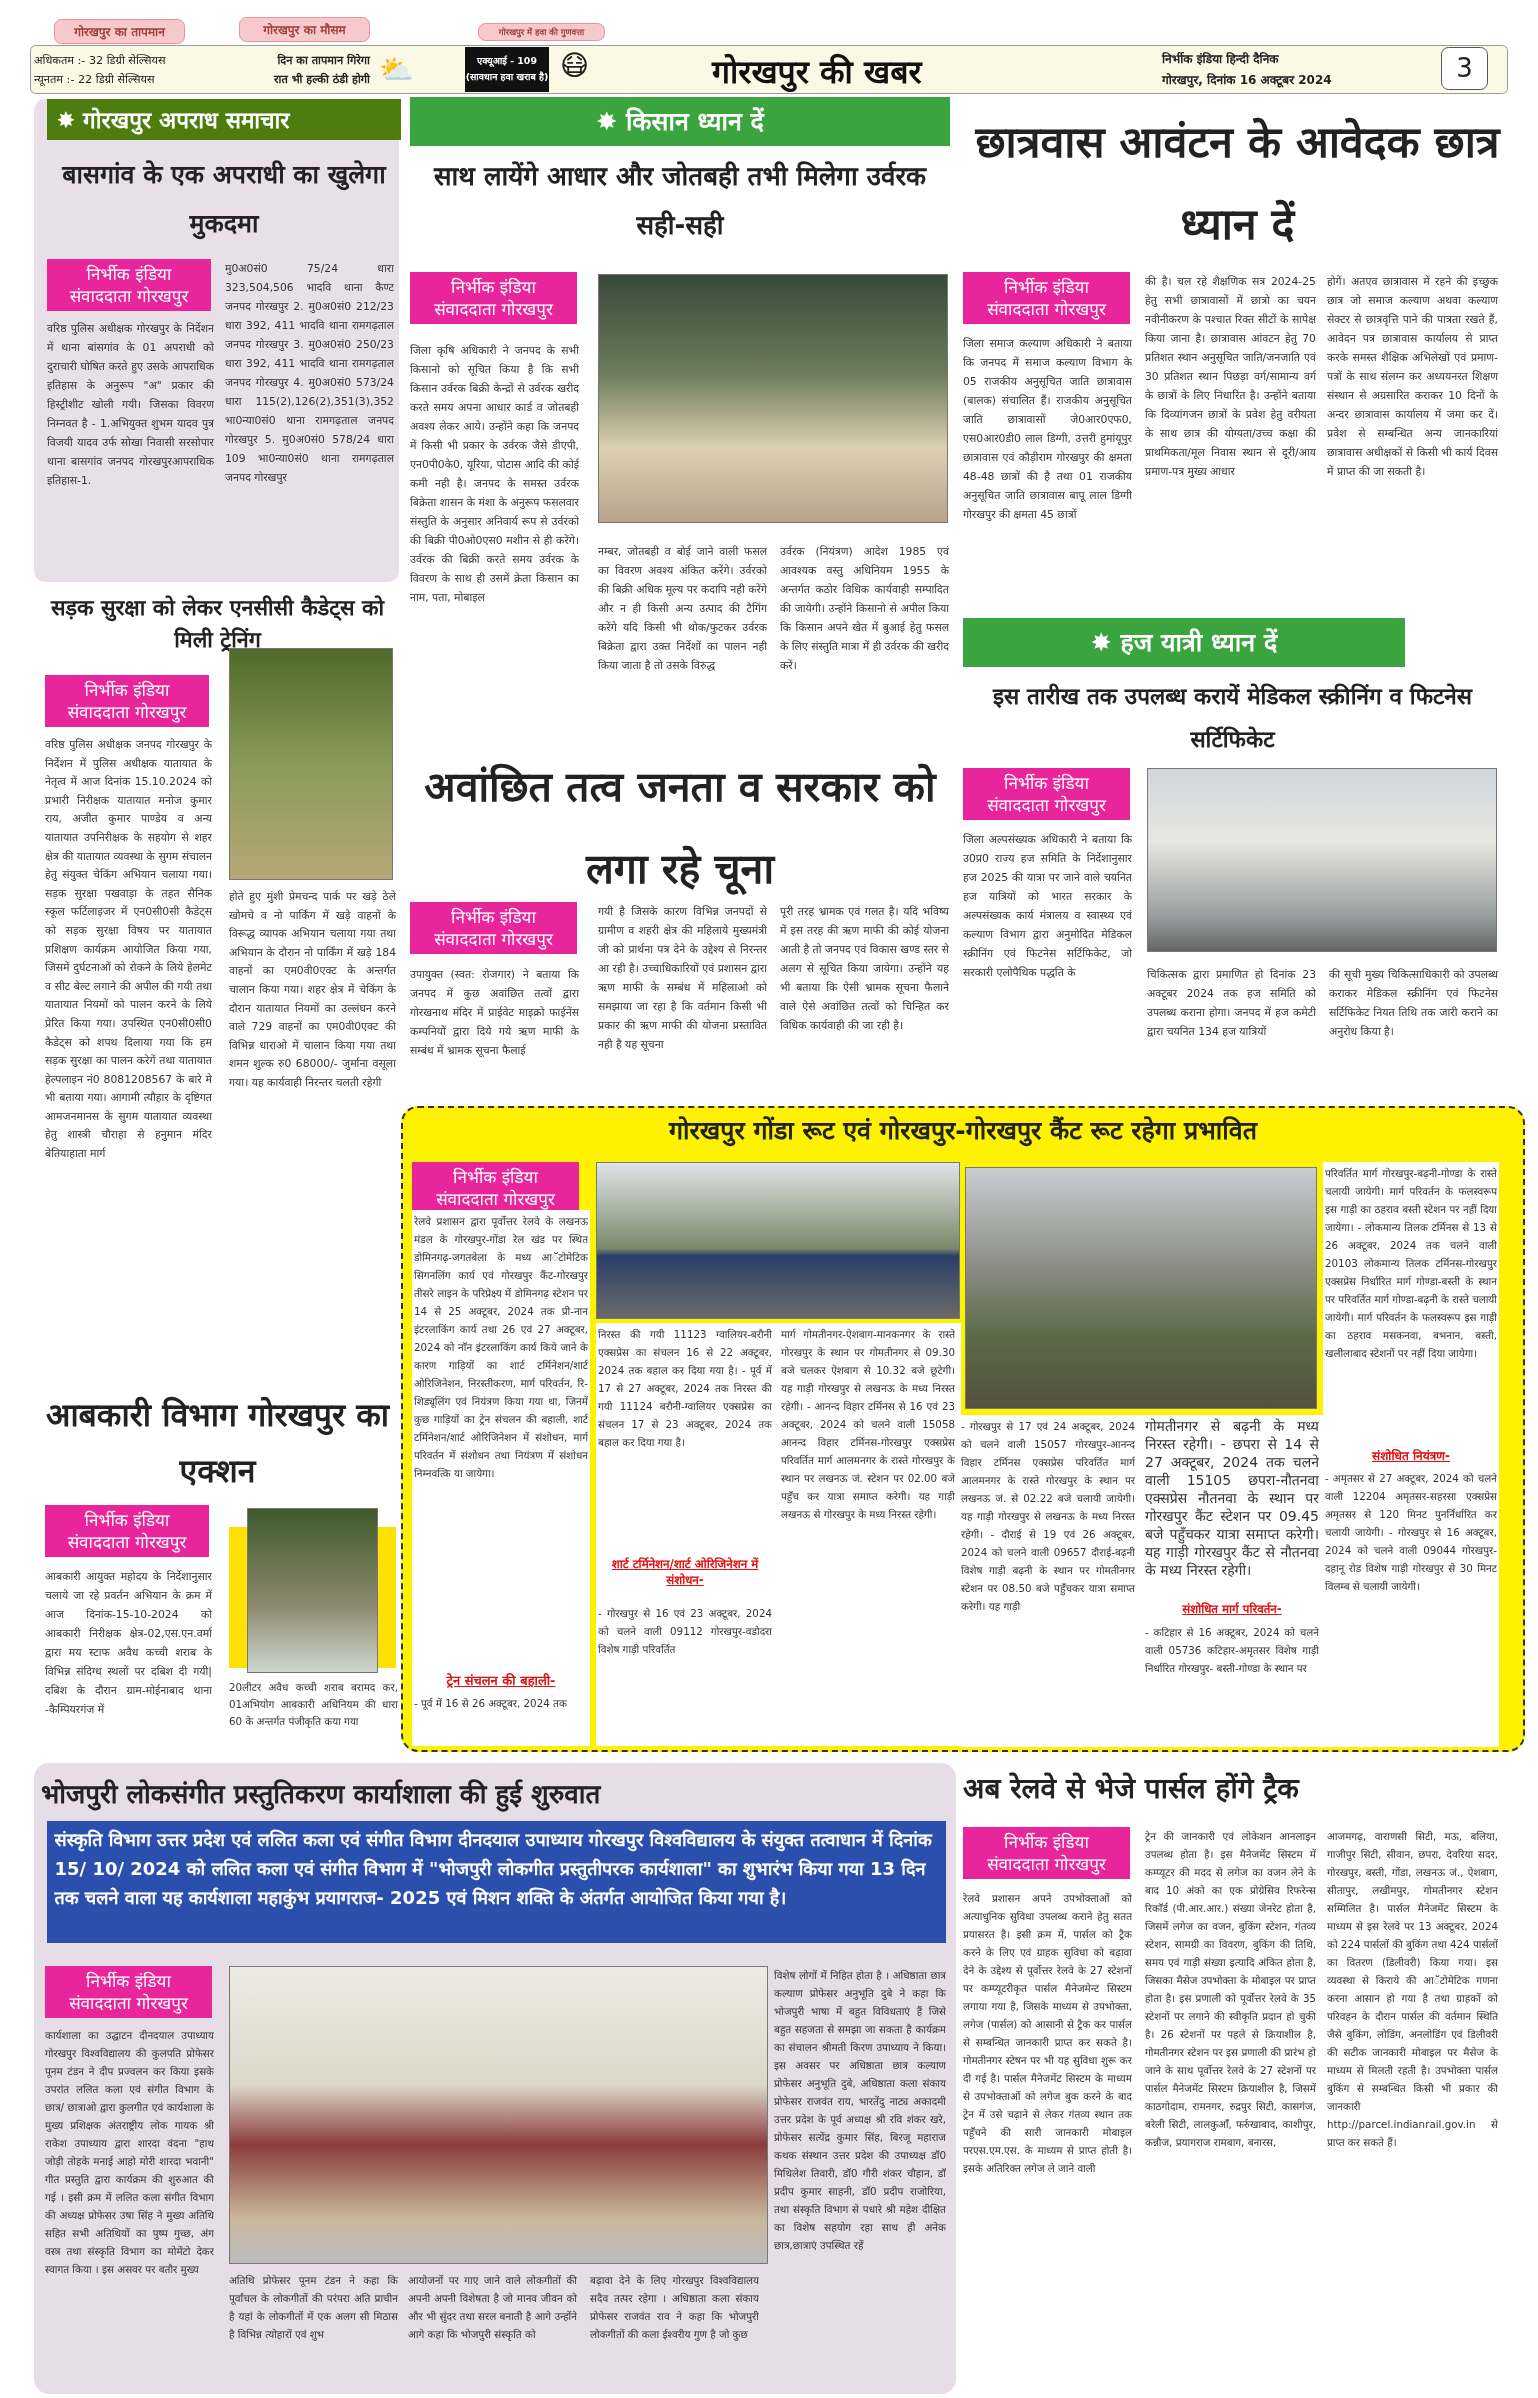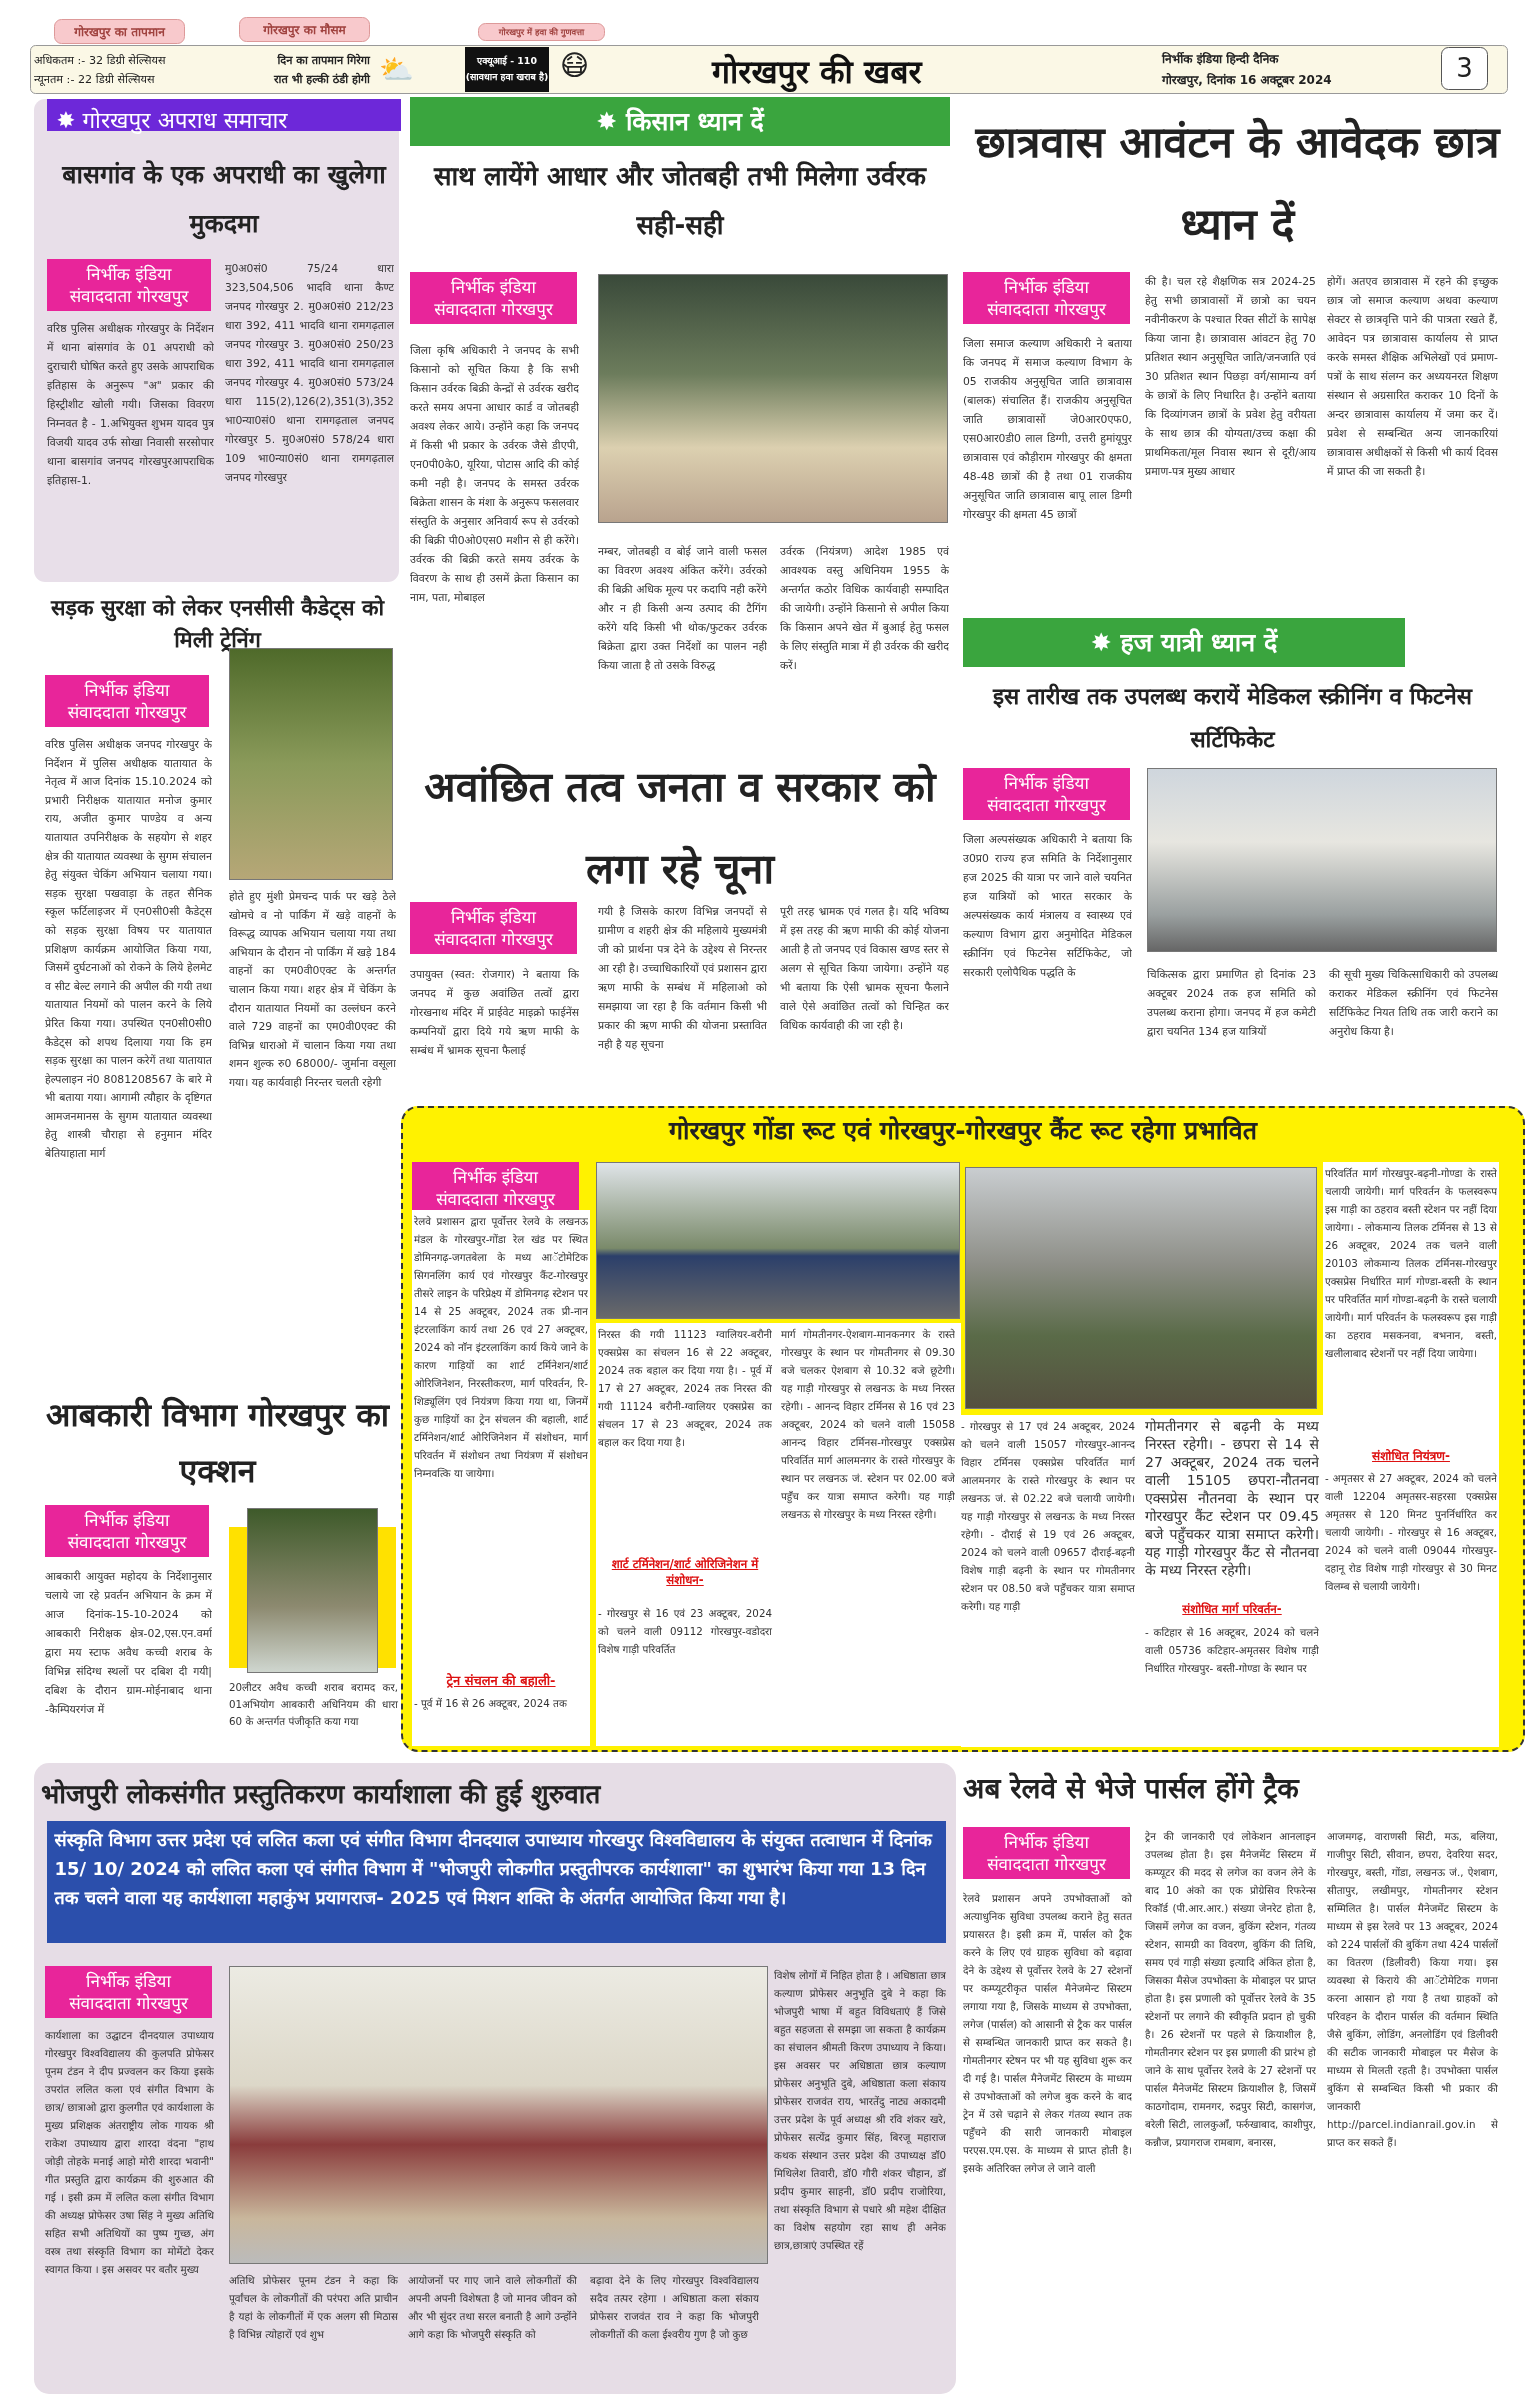--- a/index.html
+++ b/index.html
@@ -30,33 +30,33 @@
 <div class="abs" style="left:34px;top:51px;font-size:11.2px;line-height:19px">
   <div>अधिकतम :- 32 डिग्री सेल्सियस</div>
   <div>न्यूनतम :- 22 डिग्री सेल्सियस</div>
 </div>
 <div class="abs" style="left:239px;top:51px;font-size:11.2px;line-height:19px;font-weight:bold;text-align:right;width:131px">
   <div>दिन का तापमान गिरेगा</div>
   <div>रात भी हल्की ठंडी होगी</div>
 </div>
 <div class="abs" style="left:379px;top:51px;font-size:28px;line-height:37px">⛅</div>
 <div class="abs" style="left:465px;top:47px;width:84px;height:45px;background:#111;color:#fff;font-size:9.4px;font-weight:bold;text-align:center;padding-top:5.6px;line-height:16px">
-  <div>एक्यूआई - 110</div>
+  <div>एक्यूआई - 109</div>
   <div>(सावधान हवा खराब है)</div>
 </div>
 <div class="abs" style="left:560px;top:49px;font-size:28px">😷</div>
 <div class="masthead">गोरखपुर की खबर</div>
 <div class="abs" style="left:1162px;top:49px;font-size:12px;font-weight:bold;line-height:20.6px;width:262px">
   <div>निर्भीक इंडिया हिन्दी दैनिक</div>
   <div>गोरखपुर, दिनांक 16 अक्टूबर 2024</div>
 </div>
 <div class="pagenum">3</div>
 
 <div class="crimebox"></div>
-<div class="abs" style="left:47px;top:99px;width:354px;height:32px;background:#6d28d9;color:#fff;font-size:22.5px;font-weight:normal;line-height:43px;padding-left:9.4px"><span>✸ </span><span>गोरखपुर अपराध समाचार</span></div>
+<div class="abs" style="left:47px;top:99px;width:354px;height:41px;background:#4d7c0f;color:#fff;font-size:22.5px;font-weight:bold;line-height:43px;padding-left:9.4px"><span>✸ </span><span>गोरखपुर अपराध समाचार</span></div>
 <div class="abs hl" style="left:47px;top:150px;width:354px;font-size:25px;line-height:49px">बासगांव के एक अपराधी का खुलेगा मुकदमा</div>
 <div class="abs pink" style="left:47px;top:259px;width:164px">
     <div>निर्भीक इंडिया</div>
     <div>संवाददाता गोरखपुर</div>
   </div>
 <div class="abs txt" style="left:47px;top:319px;width:167px;height:253px;overflow:hidden;font-size:10.8px">वरिष्ठ पुलिस अधीक्षक गोरखपुर के निर्देशन में थाना बांसगांव के 01 अपराधी को दुराचारी घोषित करते हुए उसके आपराधिक इतिहास के अनुरूप "अ" प्रकार की हिस्ट्रीशीट खोली गयी। जिसका विवरण निम्नवत है - 1.अभियुक्त शुभम यादव पुत्र विजयी यादव उर्फ सोखा निवासी सरसोपार थाना बासगांव जनपद गोरखपुरआपराधिक इतिहास-1.</div>
 <div class="abs txt" style="left:225px;top:259px;width:169px;height:319px;overflow:hidden;font-size:10.8px">मु0अ0सं0 75/24 धारा 323,504,506 भादवि थाना कैण्ट जनपद गोरखपुर 2. मु0अ0सं0 212/23 धारा 392, 411 भादवि थाना रामगढ़ताल जनपद गोरखपुर 3. मु0अ0सं0 250/23 धारा 392, 411 भादवि थाना रामगढ़ताल जनपद गोरखपुर 4. मु0अ0सं0 573/24 धारा 115(2),126(2),351(3),352 भा0न्या0सं0 थाना रामगढ़ताल जनपद गोरखपुर 5. मु0अ0सं0 578/24 धारा 109 भा0न्या0सं0 थाना रामगढ़ताल जनपद गोरखपुर</div>
 
 <div class="abs hl" style="left:37px;top:592px;width:361px;font-size:21.5px;line-height:32px">सड़क सुरक्षा को लेकर एनसीसी कैडेट्स को मिली ट्रेनिंग</div>
 <div class="abs pink" style="left:45px;top:675px;width:164px">

